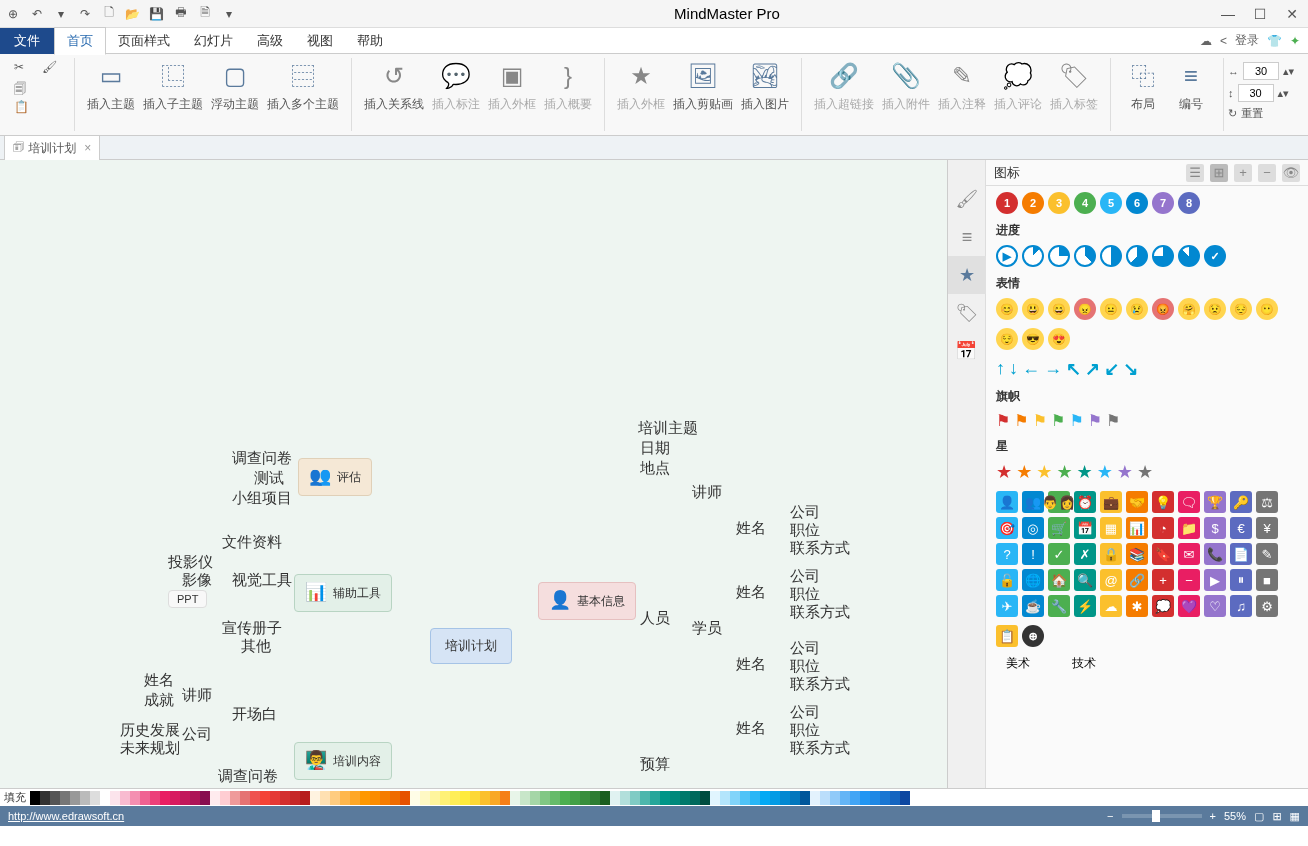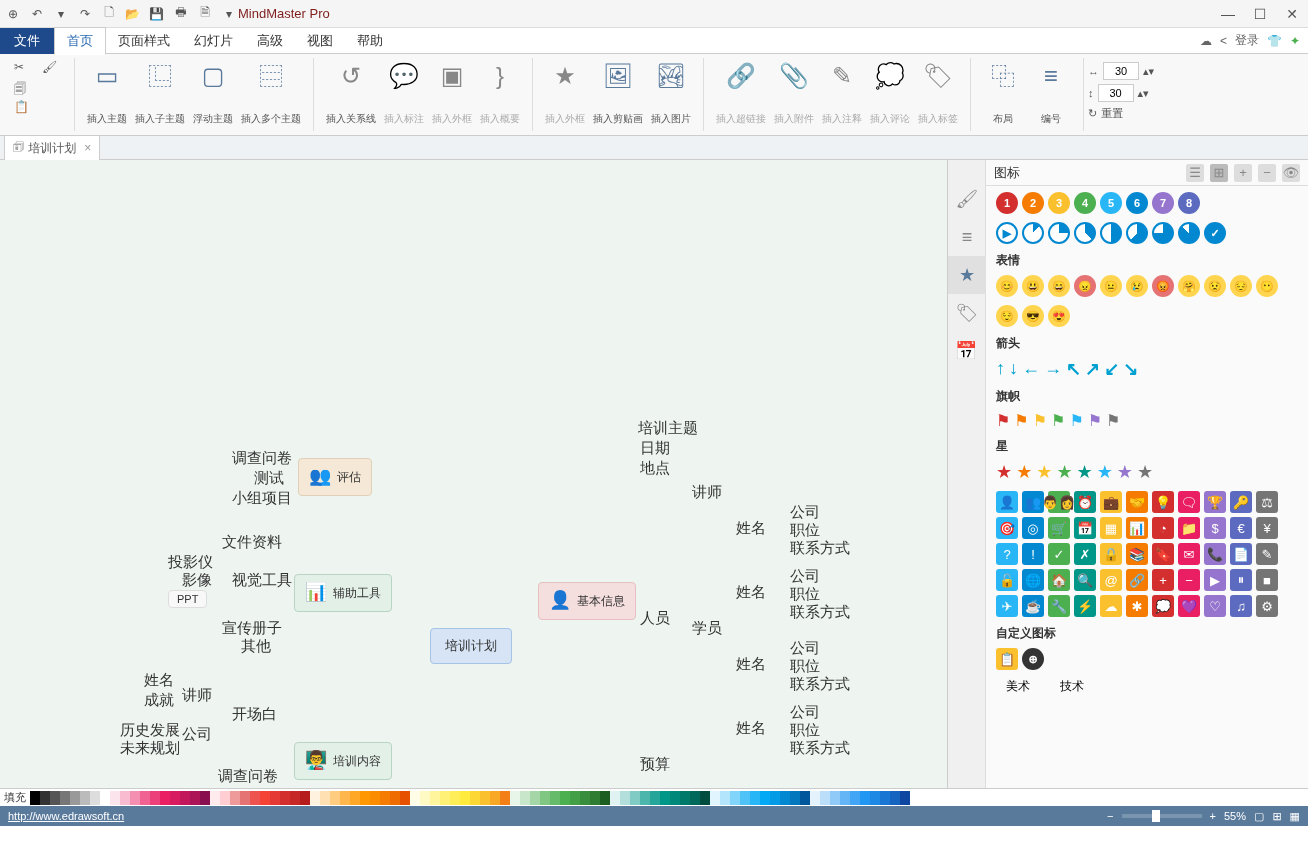--- a/index.html
+++ b/index.html
@@ -1,34 +1,34 @@
 <!DOCTYPE html>
 <html><head>
 <meta charset="utf-8">
 <style>
 *{margin:0;padding:0;box-sizing:border-box;font-family:"Microsoft YaHei",Arial,sans-serif;}
 body{width:1308px;height:846px;background:#fff;overflow:hidden;font-size:12px;}
 .titlebar{height:28px;background:#f5f5f5;display:flex;align-items:center;padding:0 4px;border-bottom:1px solid #ddd;}
 .titlebar-left{display:flex;align-items:center;gap:6px;}
 .titlebar-left .qat-icon{width:18px;height:18px;display:flex;align-items:center;justify-content:center;color:#555;cursor:pointer;}
-.titlebar-title{flex:1;color:#7f1d1d;font-size:13px;}
+.titlebar-title{flex:1;text-align:center;color:#000000;font-size:15px;}
 .titlebar-right{display:flex;align-items:center;gap:8px;}
 .winbtn{width:24px;height:20px;display:flex;align-items:center;justify-content:center;color:#555;cursor:pointer;font-size:14px;}
 .menubar{height:26px;background:#fff;display:flex;align-items:center;border-bottom:1px solid #ccc;}
 .menu-file{background:#1e4a8c;color:#fff;padding:4px 14px;font-size:13px;}
 .menu-tab{padding:4px 12px;font-size:13px;color:#333;cursor:pointer;}
 .menu-tab.active{background:#fff;border:1px solid #ccc;border-bottom:1px solid #fff;margin-bottom:-1px;color:#2b6cb0;}
 .menu-right{margin-left:auto;display:flex;align-items:center;gap:8px;padding-right:8px;}
 .menu-right span{color:#666;cursor:pointer;}
 .login{color:#2b6cb0;}
 .ribbon{height:82px;background:#f8f8f8;display:flex;border-bottom:1px solid #ccc;padding:4px 2px;}
 .ribbon-group{display:flex;border-right:1px solid #ddd;padding:0 8px;align-items:flex-start;}
 .ribbon-btn{display:flex;flex-direction:column;align-items:center;padding:2px 4px;cursor:pointer;min-width:48px;}
 .ribbon-btn-icon{width:32px;height:32px;display:flex;align-items:center;justify-content:center;color:#888;font-size:24px;}
-.ribbon-btn-label{font-size:10px;color:#555;margin-top:20px;text-align:center;white-space:nowrap;}
+.ribbon-btn-label{font-size:12px;color:#555;margin-top:4px;text-align:center;white-space:nowrap;}
 .ribbon-btn.disabled .ribbon-btn-label{color:#aaa;}
 .ribbon-small{display:flex;flex-direction:column;gap:2px;padding:2px 4px;}
 .ribbon-small-icon{width:20px;height:18px;color:#555;cursor:pointer;}
 .ribbon-spin{display:flex;flex-direction:column;gap:4px;padding:4px;}
 .ribbon-spin-row{display:flex;align-items:center;gap:4px;font-size:11px;color:#555;}
 .ribbon-spin-row input{width:36px;height:18px;border:1px solid #ccc;text-align:center;font-size:11px;}
 .doctab{height:24px;background:#eef2f5;display:flex;align-items:center;border-bottom:1px solid #ccc;padding-left:4px;}
 .doctab-item{background:#fff;border:1px solid #ccc;border-bottom:none;padding:2px 8px;display:flex;align-items:center;gap:4px;font-size:12px;color:#555;}
 .doctab-close{color:#999;cursor:pointer;margin-left:4px;}
 .main{display:flex;height:628px;}
@@ -324,20 +324,21 @@
           <div class="icon-row">
             <div class="icon-item" style="background:#d32f2f">1</div>
             <div class="icon-item" style="background:#f57c00">2</div>
             <div class="icon-item" style="background:#fbc02d">3</div>
             <div class="icon-item" style="background:#4caf50">4</div>
             <div class="icon-item" style="background:#29b6f6">5</div>
             <div class="icon-item" style="background:#0288d1">6</div>
             <div class="icon-item" style="background:#9575cd">7</div>
             <div class="icon-item" style="background:#5c6bc0">8</div>
           </div>
+          <div class="icon-section-title">进度</div>
           <div class="icon-row">
             <div class="icon-item" style="background:#fff;border:2px solid #0288d1;color:#0288d1">▶</div>
             <div class="icon-item" style="background:conic-gradient(#0288d1 12%,#fff 0);border:2px solid #0288d1"></div>
             <div class="icon-item" style="background:conic-gradient(#0288d1 25%,#fff 0);border:2px solid #0288d1"></div>
             <div class="icon-item" style="background:conic-gradient(#0288d1 37%,#fff 0);border:2px solid #0288d1"></div>
             <div class="icon-item" style="background:conic-gradient(#0288d1 50%,#fff 0);border:2px solid #0288d1"></div>
             <div class="icon-item" style="background:conic-gradient(#0288d1 62%,#fff 0);border:2px solid #0288d1"></div>
             <div class="icon-item" style="background:conic-gradient(#0288d1 75%,#fff 0);border:2px solid #0288d1"></div>
             <div class="icon-item" style="background:conic-gradient(#0288d1 87%,#fff 0);border:2px solid #0288d1"></div>
             <div class="icon-item" style="background:#0288d1">✓</div>
@@ -354,21 +355,20 @@
             <span class="icon-item" style="background:#ffd54f">🤗</span>
             <span class="icon-item" style="background:#ffd54f">😟</span>
             <span class="icon-item" style="background:#ffd54f">😔</span>
             <span class="icon-item" style="background:#ffd54f">😶</span>
           </div>
           <div class="icon-row">
             <span class="icon-item" style="background:#ffd54f">😌</span>
             <span class="icon-item" style="background:#ffd54f">😎</span>
             <span class="icon-item" style="background:#ffd54f">😍</span>
           </div>
-          <div class="icon-section-title">箭头</div>
           <div class="icon-row">
             <span class="icon-arrow">↑</span>
             <span class="icon-arrow">↓</span>
             <span class="icon-arrow">←</span>
             <span class="icon-arrow">→</span>
             <span class="icon-arrow">↖</span>
             <span class="icon-arrow">↗</span>
             <span class="icon-arrow">↙</span>
             <span class="icon-arrow">↘</span>
           </div>
@@ -443,26 +443,25 @@
               <div class="icon-square" style="background: rgb(76, 175, 80);">🔧</div>
               <div class="icon-square" style="background: rgb(0, 150, 136);">⚡</div>
               <div class="icon-square" style="background: rgb(251, 192, 45);">☁</div>
               <div class="icon-square" style="background: rgb(245, 124, 0);">✱</div>
               <div class="icon-square" style="background: rgb(211, 47, 47);">💭</div>
               <div class="icon-square" style="background: rgb(233, 30, 99);">💜</div>
               <div class="icon-square" style="background: rgb(149, 117, 205);">♡</div>
               <div class="icon-square" style="background: rgb(92, 107, 192);">♫</div>
               <div class="icon-square" style="background: rgb(117, 117, 117);">⚙</div>
             </div>
-          <div class="icon-section-title">自定义图标</div>
           <div class="icon-row">
             <span class="icon-square" style="background:#fbc02d">📋</span>
             <span class="icon-item" style="background:#333">⊕</span>
           </div>
-          <div class="icon-row" style="gap:30px;padding-left:10px">
+          <div class="icon-row" style="gap:42px;padding-left:10px">
             <span>美术</span>
             <span>技术</span>
           </div>
         </div>
       </div>
     </div>
   </div>
 </div>
 
 <div class="colorbar">

